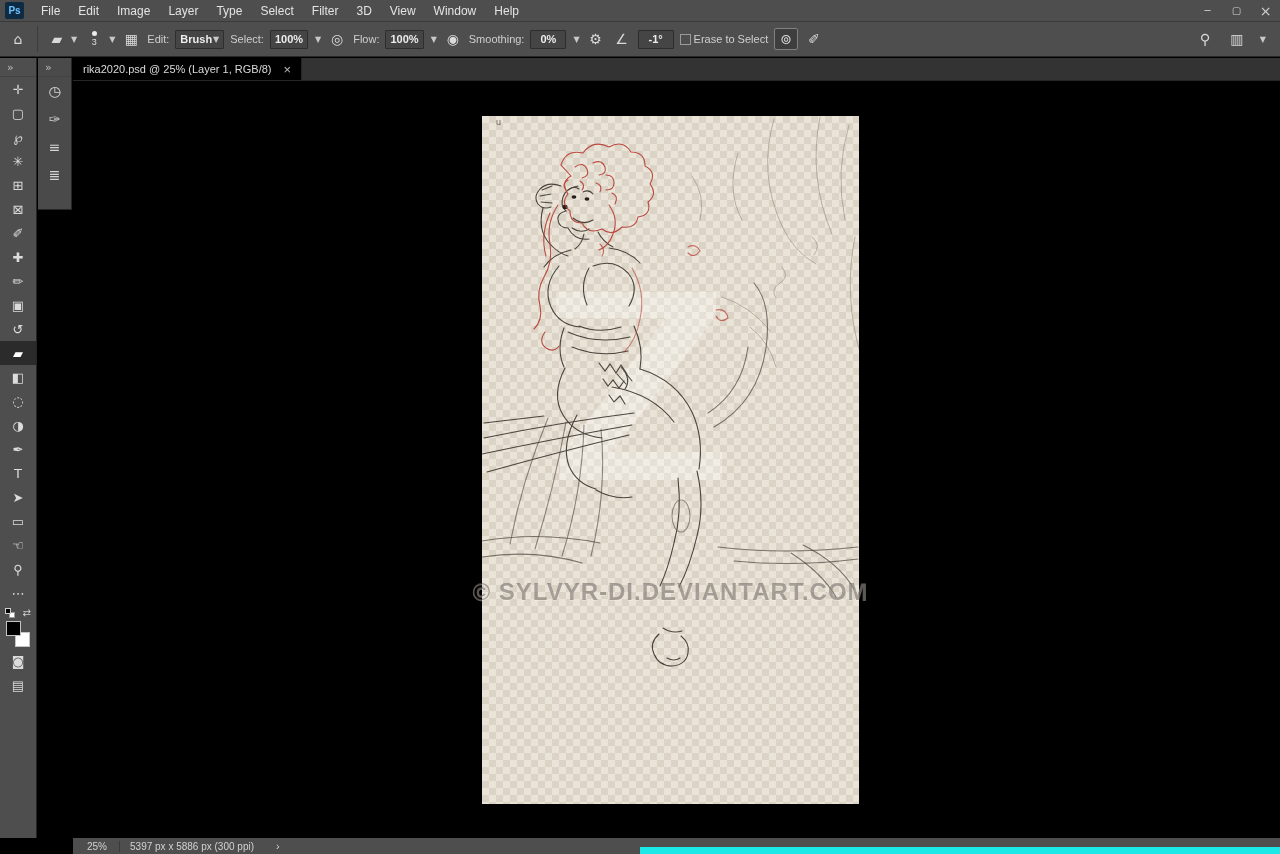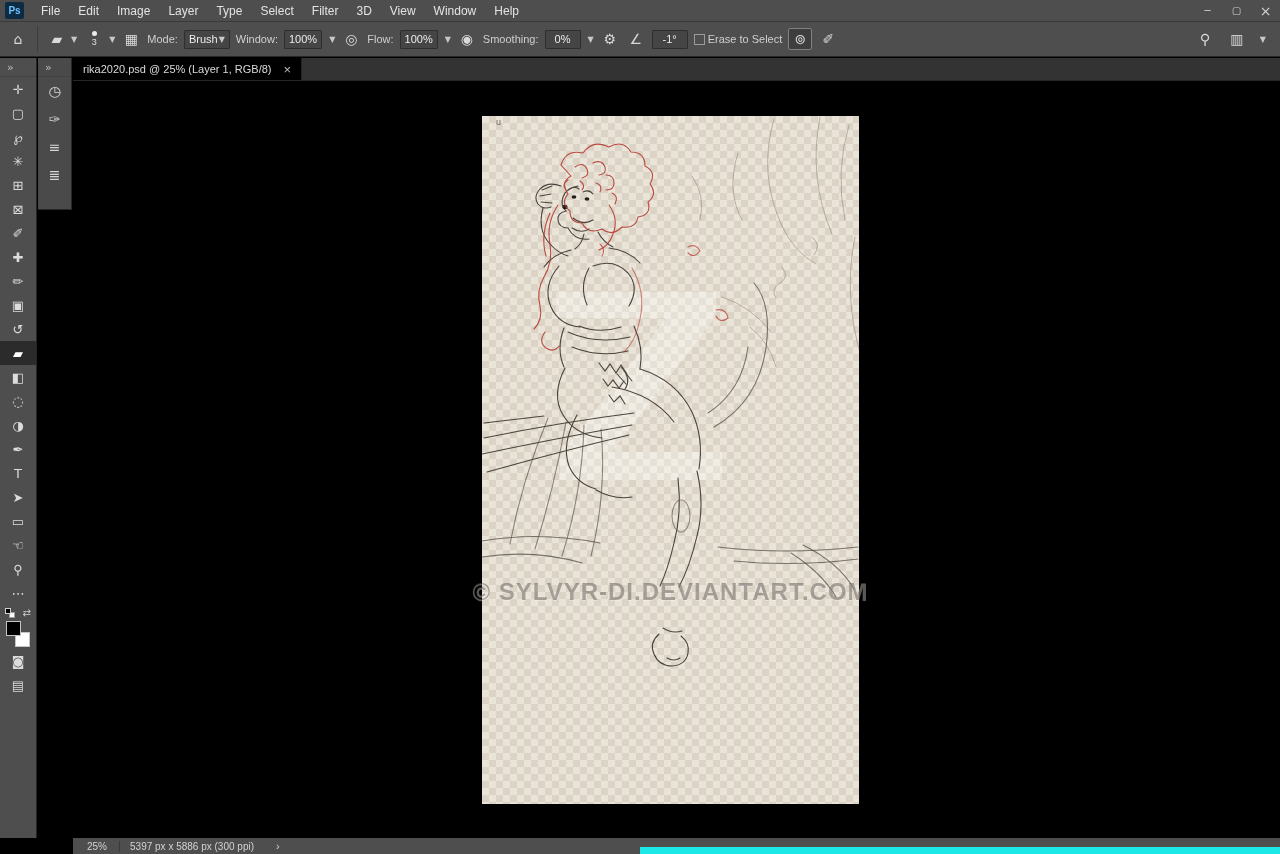--- a/index.html
+++ b/index.html
@@ -27,21 +27,21 @@
 
   
   .optionsbar{position:absolute;top:21px;left:0;right:0;height:36px;background:#4e4e4e;
               border-top:1px solid #3a3a3a;border-bottom:1px solid #272727;
               display:flex;align-items:center;font-size:11px;color:#d9d9d9;padding:0 8px;gap:6px;}
   .opt-icon{font-family:"DejaVu Sans",sans-serif;font-size:14px;color:#d9d9d9;min-width:20px;text-align:center;line-height:20px;}
   .opt-icon.bordered{border:1px solid #818181;background:#3e3e3e;height:22px;width:24px;line-height:20px;border-radius:2px;}
   .opt-sep{width:1px;height:26px;background:#3c3c3c;margin:0 3px;}
   .opt-label{color:#cfcfcf;white-space:nowrap;}
   .opt-box{height:19px;min-width:36px;background:#454545;border:1px solid #2e2e2e;border-radius:1px;
-           display:flex;align-items:center;justify-content:center;padding:0 4px;color:#ececec;white-space:nowrap;}
+           display:flex;align-items:center;justify-content:center;padding:0 4px;color:#ececec;white-space:nowrap;font-weight:bold;}
   .chev{font-size:8px;color:#c8c8c8;font-family:"DejaVu Sans",sans-serif;margin-left:1px;}
   .opt-group{display:flex;align-items:center;gap:3px;}
   .opt-check{width:11px;height:11px;border:1px solid #9b9b9b;background:transparent;display:inline-block;}
   .brush-preset{display:flex;flex-direction:column;align-items:center;width:22px;line-height:1;}
   .tip-dot{width:5px;height:5px;border-radius:50%;background:#ececec;margin-bottom:2px;}
   .size-num{font-size:9px;color:#e0e0e0;}
   .opt-right{margin-left:auto;display:flex;align-items:center;gap:12px;padding-right:6px;}
 
   
   .main{position:absolute;top:58px;left:0;right:0;bottom:0;background:#000;}
@@ -119,27 +119,27 @@
     <div class="opt-group">
       <span class="brush-preset">
         <span class="tip-dot"></span>
         <span class="size-num">3</span>
       </span>
       <span class="chev">▼</span>
     </div>
 
     <span class="opt-icon">▦</span>
 
-    <span class="opt-label">Mode:</span>
+    <span class="opt-label">Edit:</span>
     <div class="opt-box">
       <span>Brush</span>
       <span class="chev">▼</span>
     </div>
 
-    <span class="opt-label">Window:</span>
+    <span class="opt-label">Select:</span>
     <div class="opt-box">
       <span>100%</span>
     </div>
     <span class="chev">▼</span>
     <span class="opt-icon">◎</span>
 
     <span class="opt-label">Flow:</span>
     <div class="opt-box">
       <span>100%</span>
     </div>

